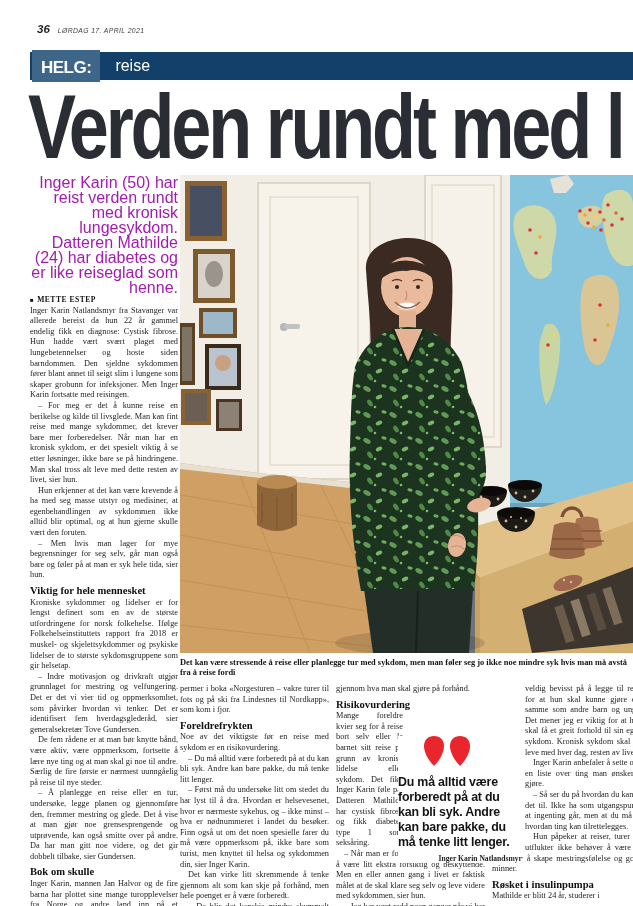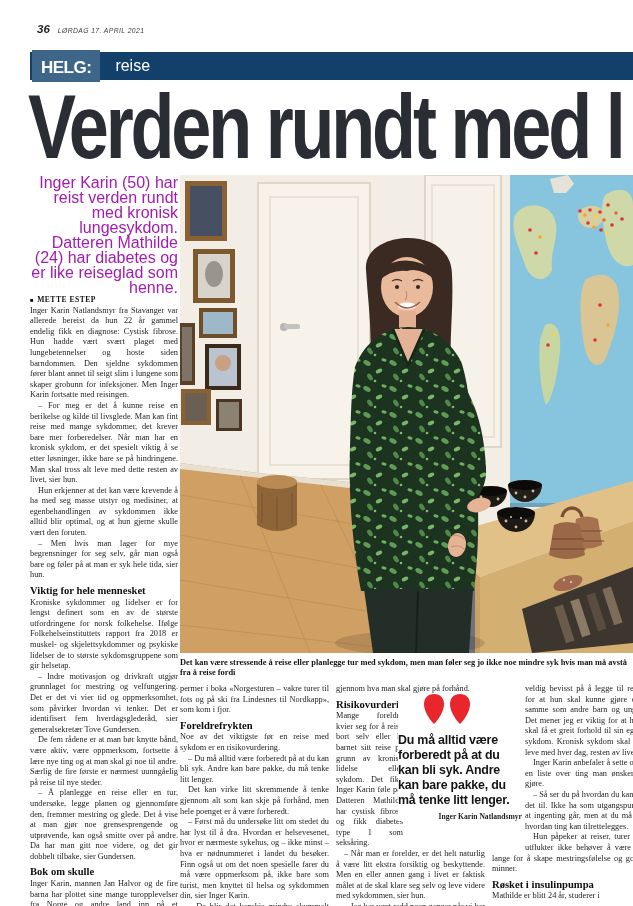--- a/index.html
+++ b/index.html
@@ -30,21 +30,21 @@
   #col4{left:492px;top:684px;width:150px;}
   .lede{font-family:"Liberation Sans",sans-serif;font-size:16px;line-height:15px;color:#a21caf;
         text-align:right;margin:0 0 7px;}
   .byline{font-weight:bold;font-size:7.6px;letter-spacing:.5px;margin:0 0 9px;text-align:left;color:#111;}
   .byline .sq{font-size:6px;margin-right:3px;}
   
   .photo{position:absolute;left:180px;top:175px;width:453px;height:478px;background:#efe9dd;overflow:hidden;}
   .caption{position:absolute;left:180px;top:658px;width:455px;font-weight:bold;font-size:8.4px;
            line-height:10px;color:#141414;text-align:left;}
   
-  .pullquote{position:absolute;left:398px;top:694px;width:124px;background:#fff;
+  .pullquote{position:absolute;left:398px;top:736px;width:124px;background:#fff;
              font-family:"Liberation Sans",sans-serif;}
   .qmarks{margin:0 0 5px 26px;}
   .qtext{font-weight:bold;font-size:12.4px;line-height:14.9px;color:#141414;letter-spacing:-.2px;text-align:left;}
   .qattr{font-family:"Liberation Serif",serif;font-weight:bold;font-size:7.6px;text-align:right;
          margin-top:4px;color:#1d1d1d;}
   
   .spacer-r{float:right;width:82px;height:126px;}
   .spacer-l{float:left;width:33px;height:130px;margin-top:31px;}
 </style>
 </head>
@@ -249,22 +249,22 @@
     </svg>
   </div>
 
   <div class="caption">Det kan være stressende å reise eller planlegge tur med sykdom, men man føler seg jo ikke noe mindre syk hvis man må avstå fra å reise fordi</div>
 
   <div class="col" id="col2">
     <p>permer i boka «Norgesturen – vakre turer til fots og på ski fra Lindesnes til Nordkapp», som kom i fjor.</p>
     <h4>Foreldrefrykten</h4>
     <p>Noe av det viktigste før en reise med sykdom er en risikovurdering.</p>
     <p class="ind">– Du må alltid være forberedt på at du kan bli syk. Andre kan bare pakke, du må tenke litt lenger.</p>
+    <p class="ind">– Først må du undersøke litt om stedet du har lyst til å dra. Hvordan er helsevesenet, hvor er nærmeste sykehus, og – ikke minst – hva er nødnummeret i landet du besøker. Finn også ut om det noen spesielle farer du må være oppmerksom på, ikke bare som turist, men knyttet til helsa og sykdommen din, sier Inger Karin.</p>
     <p class="ind">Det kan virke litt skremmende å tenke gjennom alt som kan skje på forhånd, men hele poenget er å være forberedt.</p>
-    <p class="ind">– Først må du undersøke litt om stedet du har lyst til å dra. Hvordan er helsevesenet, hvor er nærmeste sykehus, og – ikke minst – hva er nødnummeret i landet du besøker. Finn også ut om det noen spesielle farer du må være oppmerksom på, ikke bare som turist, men knyttet til helsa og sykdommen din, sier Inger Karin.</p>
     <p class="ind">– Da blir det kanskje mindre skummelt hvis man kommer ut for noe eller blir dårligere, fordi man har tenkt</p>
   </div>
 
   <div class="col" id="col3">
     <p>gjennom hva man skal gjøre på forhånd.</p>
     <h4>Risikovurdering</h4>
     <span class="spacer-r"></span>
     <p>Mange foreldre kvier seg for å reise bort selv eller la barnet sitt reise på grunn av kronisk lidelse eller sykdom. Det fikk Inger Karin føle på. Datteren Mathilde har cystisk fibrose og fikk diabetes type 1 som seksåring.</p>
     <p class="ind">– Når man er forelder, er det helt naturlig å være litt ekstra forsiktig og beskyttende. Men en eller annen gang i livet er faktisk målet at de skal klare seg selv og leve videre med sykdommen, sier hun.</p>
     <p class="ind">– Jeg har vært redd noen ganger når vi har latt henne gå på tur til steder uten mobildekning eller hun har vært på reise ute i verden. Samtidig har jeg vært</p>

